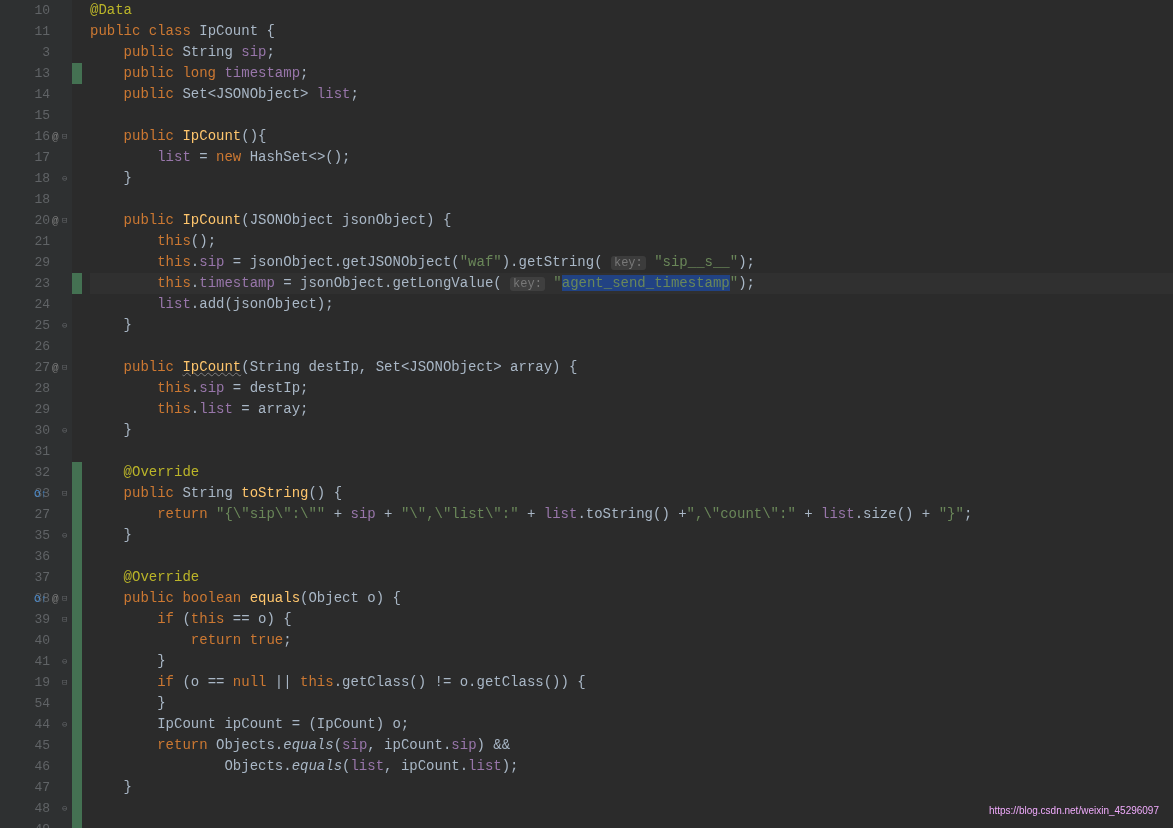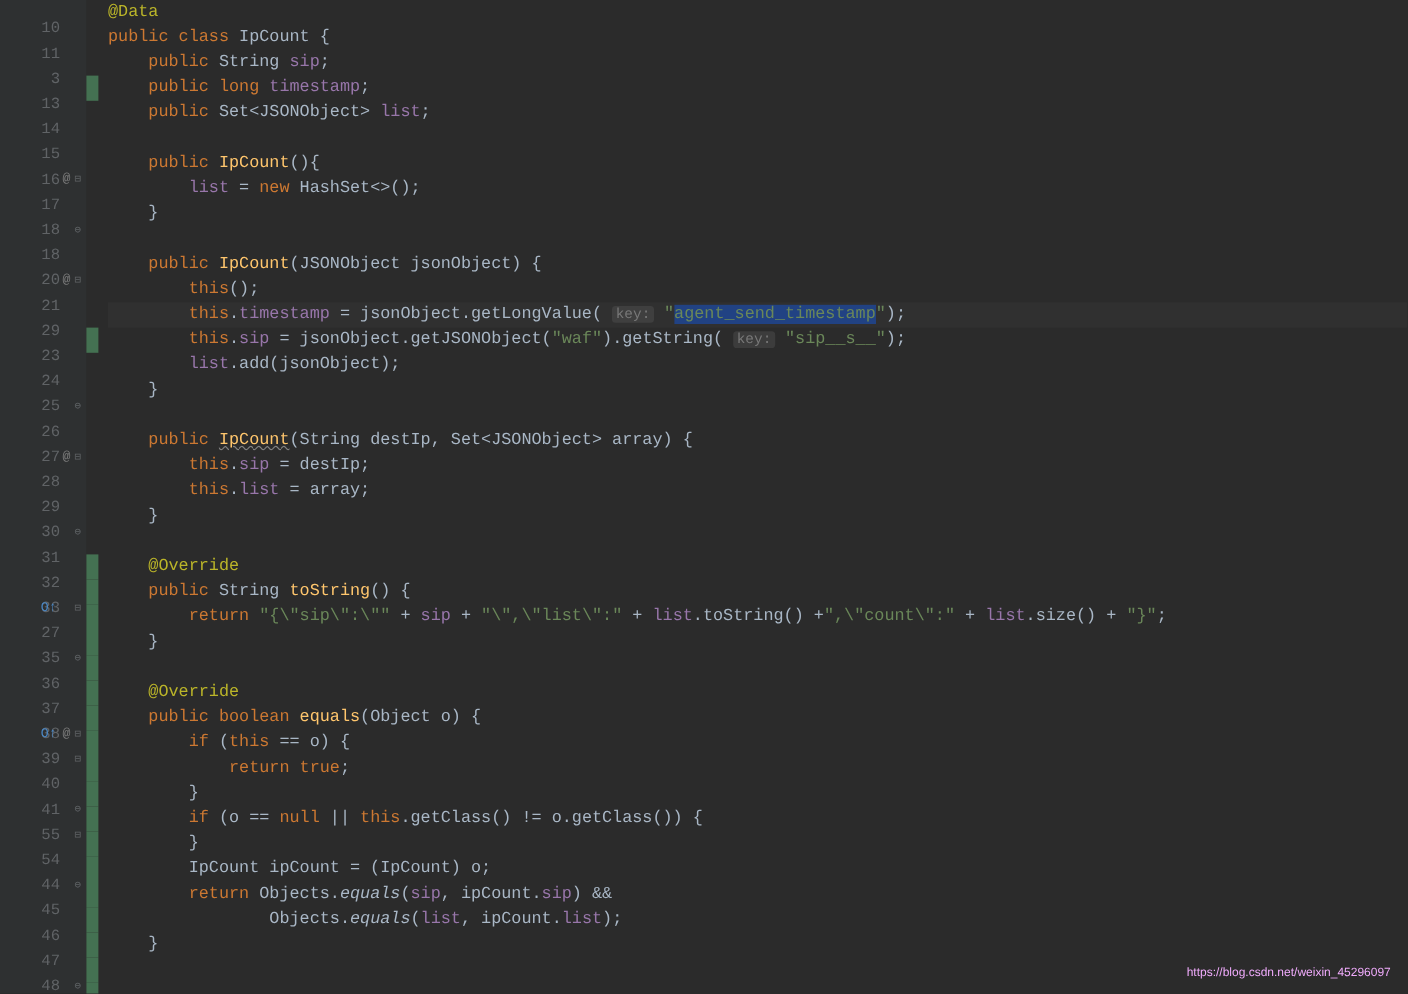--- a/index.html
+++ b/index.html
@@ -14,21 +14,21 @@
   position: relative;
 }
 .editor {
   display: flex;
   height: 100%;
   background: linear-gradient(rgba(43,43,43,0.85), rgba(43,43,43,0.85));
 }
 .gutter {
   width: 72px;
   background: rgba(49,51,53,0.6);
-  padding-top: 13px;
+  padding-top: 0;
   flex-shrink: 0;
 }
 .gutter-row {
   height: 21px;
   display: flex;
   align-items: center;
   justify-content: flex-end;
   padding-right: 22px;
   position: relative;
 }
@@ -206,21 +206,21 @@
         <span class="fold">⊟</span>
       </div>
       <div class="gutter-row">
         <span class="line-num">40</span>
       </div>
       <div class="gutter-row">
         <span class="line-num">41</span>
         <span class="fold">⊖</span>
       </div>
       <div class="gutter-row">
-        <span class="line-num">55</span>
+        <span class="line-num">19</span>
         <span class="fold">⊟</span>
       </div>
       <div class="gutter-row">
         <span class="line-num">54</span>
       </div>
       <div class="gutter-row">
         <span class="line-num">44</span>
         <span class="fold">⊖</span>
       </div>
       <div class="gutter-row">
@@ -288,22 +288,22 @@
       <div class="code-line">    <span class="kw">public</span> String <span class="field">sip</span>;</div>
       <div class="code-line">    <span class="kw">public long</span> <span class="field">timestamp</span>;</div>
       <div class="code-line">    <span class="kw">public</span> Set&lt;JSONObject&gt; <span class="field">list</span>;</div>
       <div class="code-line"></div>
       <div class="code-line">    <span class="kw">public</span> <span class="method">IpCount</span>(){</div>
       <div class="code-line">        <span class="field">list</span> = <span class="kw">new</span> HashSet&lt;&gt;();</div>
       <div class="code-line">    }</div>
       <div class="code-line"></div>
       <div class="code-line">    <span class="kw">public</span> <span class="method">IpCount</span>(JSONObject jsonObject) {</div>
       <div class="code-line">        <span class="kw">this</span>();</div>
+      <div class="code-line">        <span class="kw">this</span>.<span class="field">sip</span> = jsonObject.getJSONObject(<span class="str">"waf"</span>).getString( <span class="hint">key:</span> <span class="str">"sip__s__"</span>);</div>
       <div class="code-line current">        <span class="kw">this</span>.<span class="field">timestamp</span> = jsonObject.getLongValue( <span class="hint">key:</span> <span class="str">"</span><span class="sel str">agent_send_timestamp</span><span class="str">"</span>);</div>
-      <div class="code-line">        <span class="kw">this</span>.<span class="field">sip</span> = jsonObject.getJSONObject(<span class="str">"waf"</span>).getString( <span class="hint">key:</span> <span class="str">"sip__s__"</span>);</div>
       <div class="code-line">        <span class="field">list</span>.add(jsonObject);</div>
       <div class="code-line">    }</div>
       <div class="code-line"></div>
       <div class="code-line">    <span class="kw">public</span> <span class="method underline">IpCount</span>(String destIp, Set&lt;JSONObject&gt; array) {</div>
       <div class="code-line">        <span class="kw">this</span>.<span class="field">sip</span> = destIp;</div>
       <div class="code-line">        <span class="kw">this</span>.<span class="field">list</span> = array;</div>
       <div class="code-line">    }</div>
       <div class="code-line"></div>
       <div class="code-line">    <span class="anno">@Override</span></div>
       <div class="code-line">    <span class="kw">public</span> String <span class="method">toString</span>() {</div>

